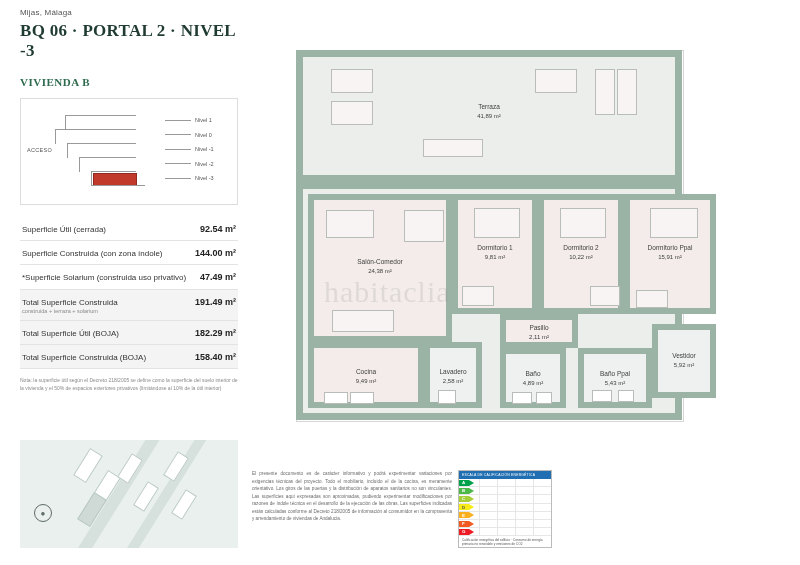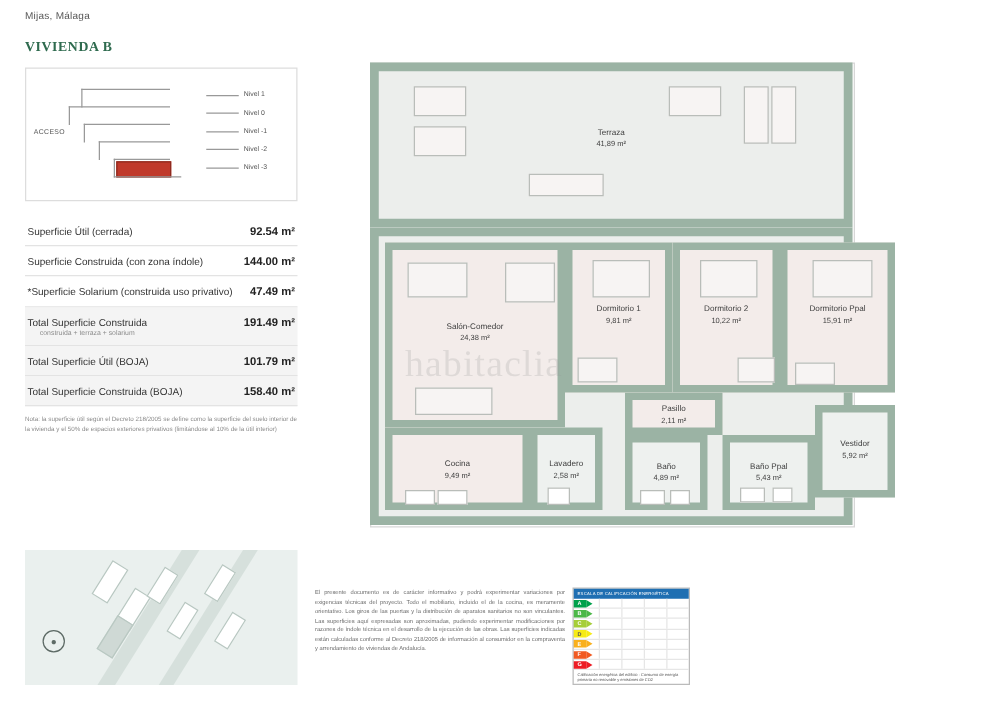--- a/index.html
+++ b/index.html
@@ -21,21 +21,21 @@
 
   .levelbox{margin-top:10px;border:1px solid #ddd;height:105px;position:relative;background:#fff;}
   .acceso{position:absolute;left:6px;top:48px;font-size:5.5px;color:#555;letter-spacing:.3px;}
   .stairs{position:absolute;left:32px;top:14px;width:120px;height:78px;}
   .stair-seg{position:absolute;border-left:1px solid #999;border-top:1px solid #999;}
   .lvl-labels{position:absolute;right:8px;top:14px;width:64px;}
   .lvl-row{display:flex;align-items:center;height:14.5px;font-size:5.5px;color:#555;}
   .lvl-line{width:26px;height:1px;background:#999;margin-right:4px;}
   .hl-unit{position:absolute;background:#c0392b;border:1px solid #8e2a1f;}
 
-  .rows{margin-top:12px;text-align:center;}
+  .rows{margin-top:12px;}
   .row{display:flex;justify-content:space-between;align-items:baseline;
        border-bottom:1px solid #e3e3e3;padding:7px 2px 6px 2px;font-size:8px;color:#333;}
   .row .lbl{line-height:1.15;}
   .row .val{font-weight:bold;font-size:9px;color:#222;white-space:nowrap;padding-left:6px;}
   .row .sub{display:block;font-size:5.5px;color:#8a8a8a;margin-top:1px;}
   .row.total{background:#f4f4f4;}
   .note{margin-top:8px;font-size:5px;color:#8a8a8a;line-height:1.5;}
 
   
   .sitemap{position:absolute;left:20px;top:440px;width:218px;height:108px;background:#eaf0ee;overflow:hidden;}
@@ -73,20 +73,21 @@
   .e-cell{width:17px;height:7.2px;border-left:1px solid #e6e6e6;}
   .e-foot{font-size:3.2px;color:#555;padding:1.5px 3px;}
 </style>
 </head>
 <body>
 
 <div class="page">
 
   <div class="left">
     <div class="loc">Mijas, Málaga</div>
+    <div class="title">BQ 06 · PORTAL 2 · NIVEL -3</div>
     <div class="subtitle">VIVIENDA B</div>
 
     <div class="levelbox">
       <div class="acceso">ACCESO</div>
 
       <div class="stairs">
         <div class="stair-seg" style="left:12px;top:2px;width:70px;height:14px;"></div>
         <div class="stair-seg" style="left:2px;top:16px;width:80px;height:14px;"></div>
         <div class="stair-seg" style="left:14px;top:30px;width:68px;height:14px;"></div>
         <div class="stair-seg" style="left:26px;top:44px;width:56px;height:14px;"></div>
@@ -132,21 +133,21 @@
         <div class="lbl"><span>*Superficie Solarium (construida uso privativo)</span></div>
         <div class="val">47.49 m²</div>
       </div>
       <div class="row total">
         <div class="lbl"><span>Total Superficie Construida</span>
           <span class="sub">construida + terraza + solarium</span></div>
         <div class="val">191.49 m²</div>
       </div>
       <div class="row total">
         <div class="lbl"><span>Total Superficie Útil (BOJA)</span></div>
-        <div class="val">101.79 m²</div>
+        <div class="val">182.29 m²</div>
       </div>
       <div class="row total">
         <div class="lbl"><span>Total Superficie Construida (BOJA)</span></div>
         <div class="val">158.40 m²</div>
       </div>
     </div>
 
     <div class="note">Nota: la superficie útil según el Decreto 218/2005 se define como la superficie del suelo interior de la vivienda y el 50% de espacios exteriores privativos (limitándose al 10% de la útil interior)</div>
   </div>
 

